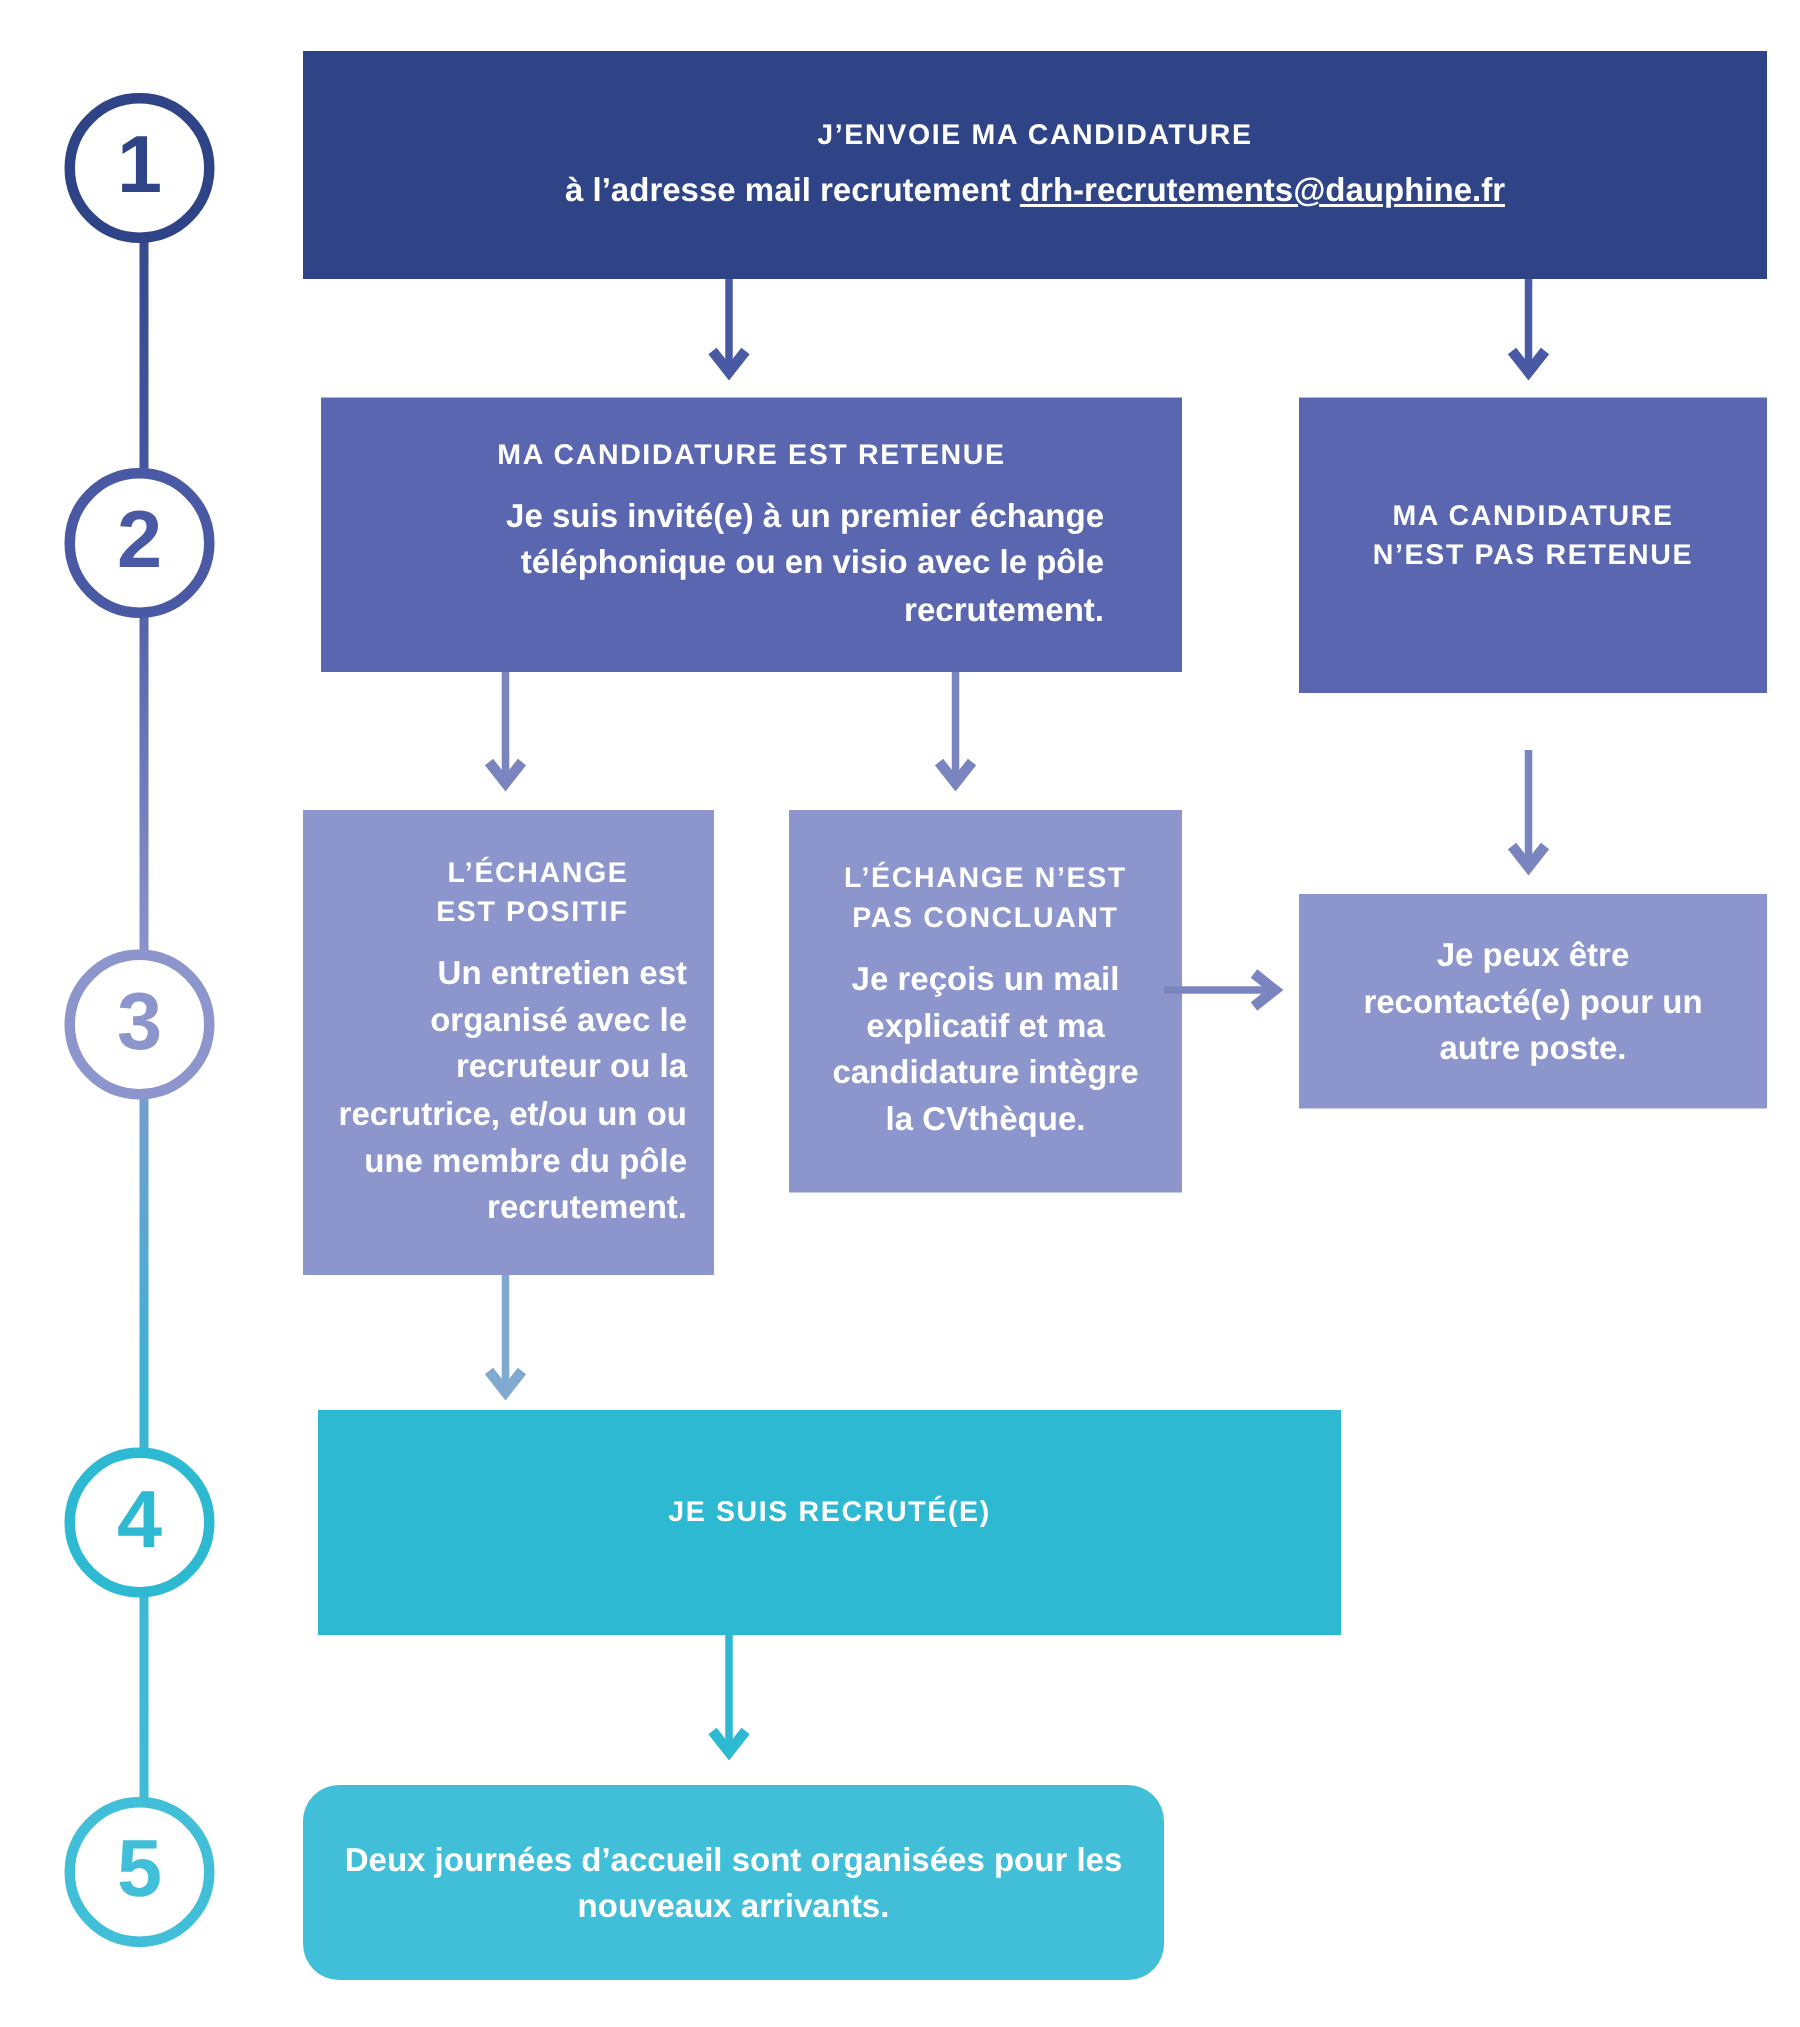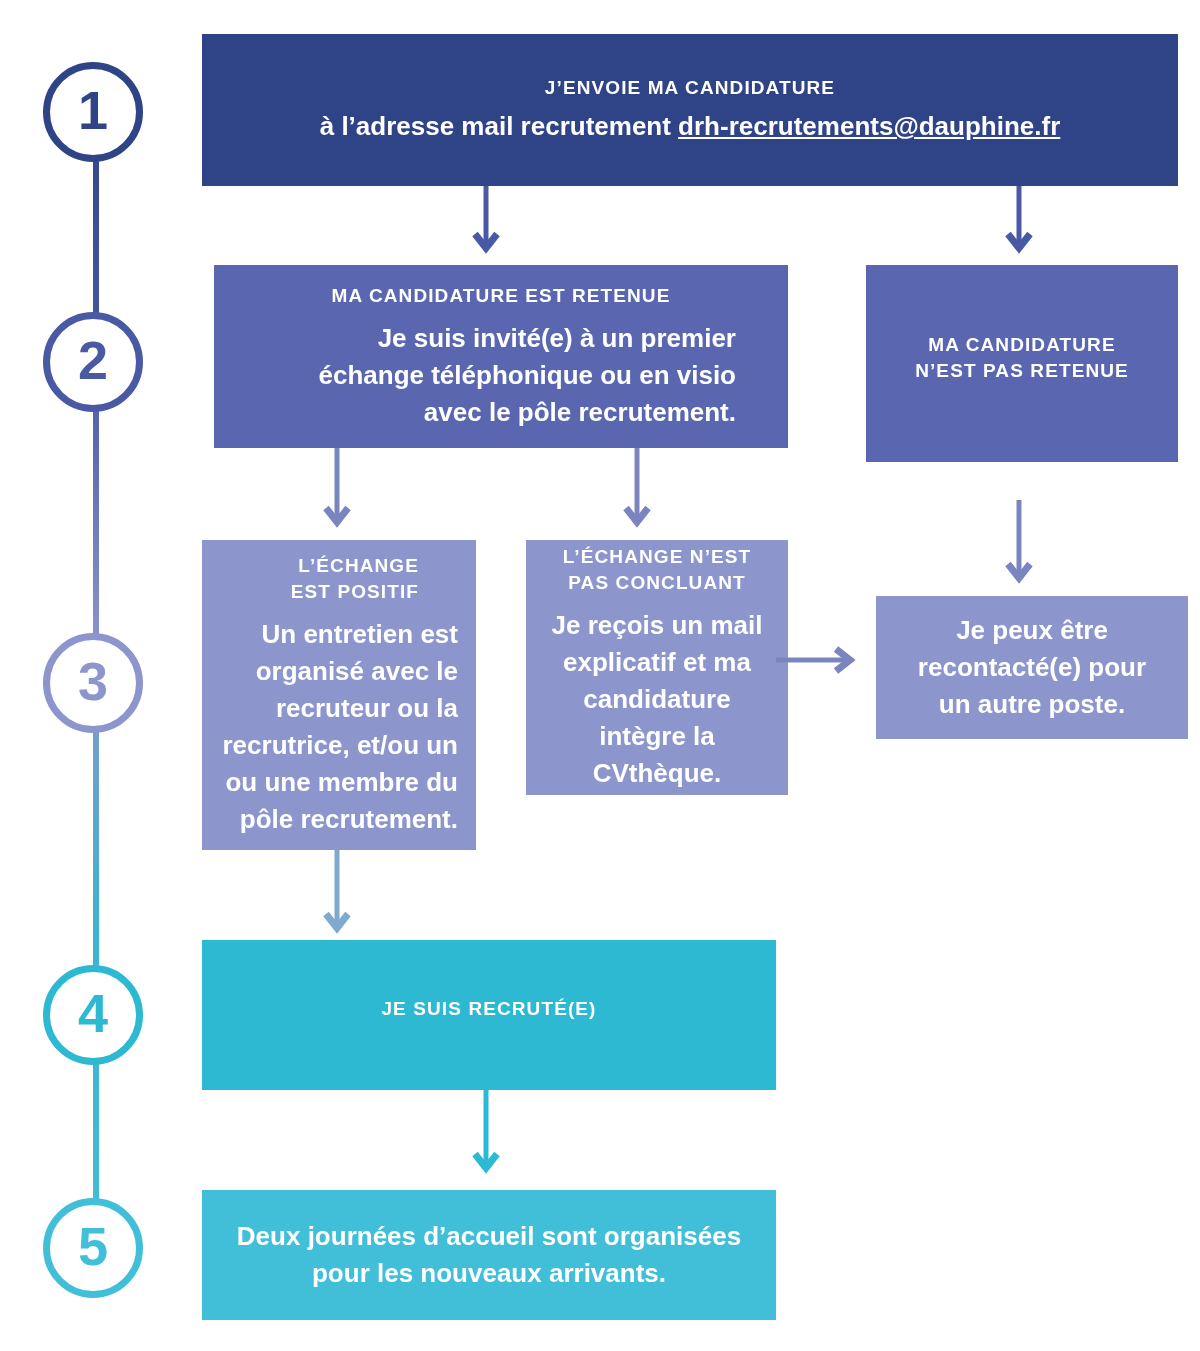--- a/index.html
+++ b/index.html
@@ -52,37 +52,37 @@
     padding: 10px 6px;
   }
   .box .title {
     font-size: 19px;
     font-weight: bold;
     letter-spacing: 1.1px;
     line-height: 1.38;
     margin-bottom: 11px;
   }
   .box .body {
-    font-size: 26px;
+    font-size: 22px;
     font-weight: bold;
     line-height: 1.42;
   }
   .box.notitle .body { margin-bottom: 0; }
   .box .body a,
   .box .body .mail {
     text-decoration: underline;
     color: #ffffff;
   }
 
   
   .c-navy   { background: #2F4486; }
   .c-indigo { background: #5A67B0; }
   .c-periw  { background: #8C95CC; }
   .c-cyan   { background: #2EB9D3; }
-  .c-cyan2  { background: #42BFD8; }
+  .c-cyan2  { background: #42BFD8; border-radius: 24px; }
 
   
   .conn {
     position: absolute;
   }
 </style>
 </head>
 <body>
 
 <div id="canvas">
@@ -169,30 +169,30 @@
   <div class="box c-periw" style="left:526px; top:540px; width:262px; height:255px; padding:10px 12px;">
     <div class="title" style="max-width:232px;">L’ÉCHANGE N’EST PAS CONCLUANT</div>
     <div class="body" style="max-width:224px;">Je reçois un mail explicatif et ma candidature intègre la CVthèque.</div>
   </div>
 
   <svg class="conn" style="left:776px; top:646px; width:92px; height:28px;" viewBox="0 0 92 28">
     <path d="M0 14 L70 14" stroke="#7A85C0" stroke-width="5" fill="none"></path>
     <path d="M60 3 L74 14 L60 25" stroke="#7A85C0" stroke-width="7" fill="none" stroke-linecap="butt" stroke-linejoin="miter"></path>
   </svg>
 
-  <div class="box c-periw notitle" style="left:866px; top:596px; width:312px; height:143px; padding:10px 18px;margin-left:10px;">
+  <div class="box c-periw notitle" style="left:866px; top:596px; width:312px; height:143px; padding:10px 18px;">
     <div class="body" style="max-width:230px;">Je peux être recontacté(e) pour un autre poste.</div>
   </div>
 
   <svg class="conn" style="left:323px; top:850px; width:28px; height:96px;" viewBox="0 0 28 96">
     <path d="M14 0 L14 74" stroke="#7FA9CE" stroke-width="5" fill="none"></path>
     <path d="M3 64 L14 78 L25 64" stroke="#7FA9CE" stroke-width="7" fill="none" stroke-linecap="butt" stroke-linejoin="miter"></path>
   </svg>
 
-  <div class="box c-cyan" style="left:202px; top:940px; width:574px; height:150px;gap:32px;">
+  <div class="box c-cyan" style="left:212px; top:940px; width:682px; height:150px;gap:32px;">
     <div class="title">JE SUIS RECRUTÉ(E)</div>
   </div>
 
   <svg class="conn" style="left:472px; top:1090px; width:28px; height:100px;" viewBox="0 0 28 100">
     <path d="M14 0 L14 74" stroke="#2EB9D3" stroke-width="5" fill="none"></path>
     <path d="M3 64 L14 78 L25 64" stroke="#2EB9D3" stroke-width="7" fill="none" stroke-linecap="butt" stroke-linejoin="miter"></path>
   </svg>
 
   <div class="box c-cyan2 notitle" style="left:202px; top:1190px; width:574px; height:130px;">
     <div class="body" style="max-width:520px;">Deux journées d’accueil sont organisées pour les nouveaux arrivants.</div>

